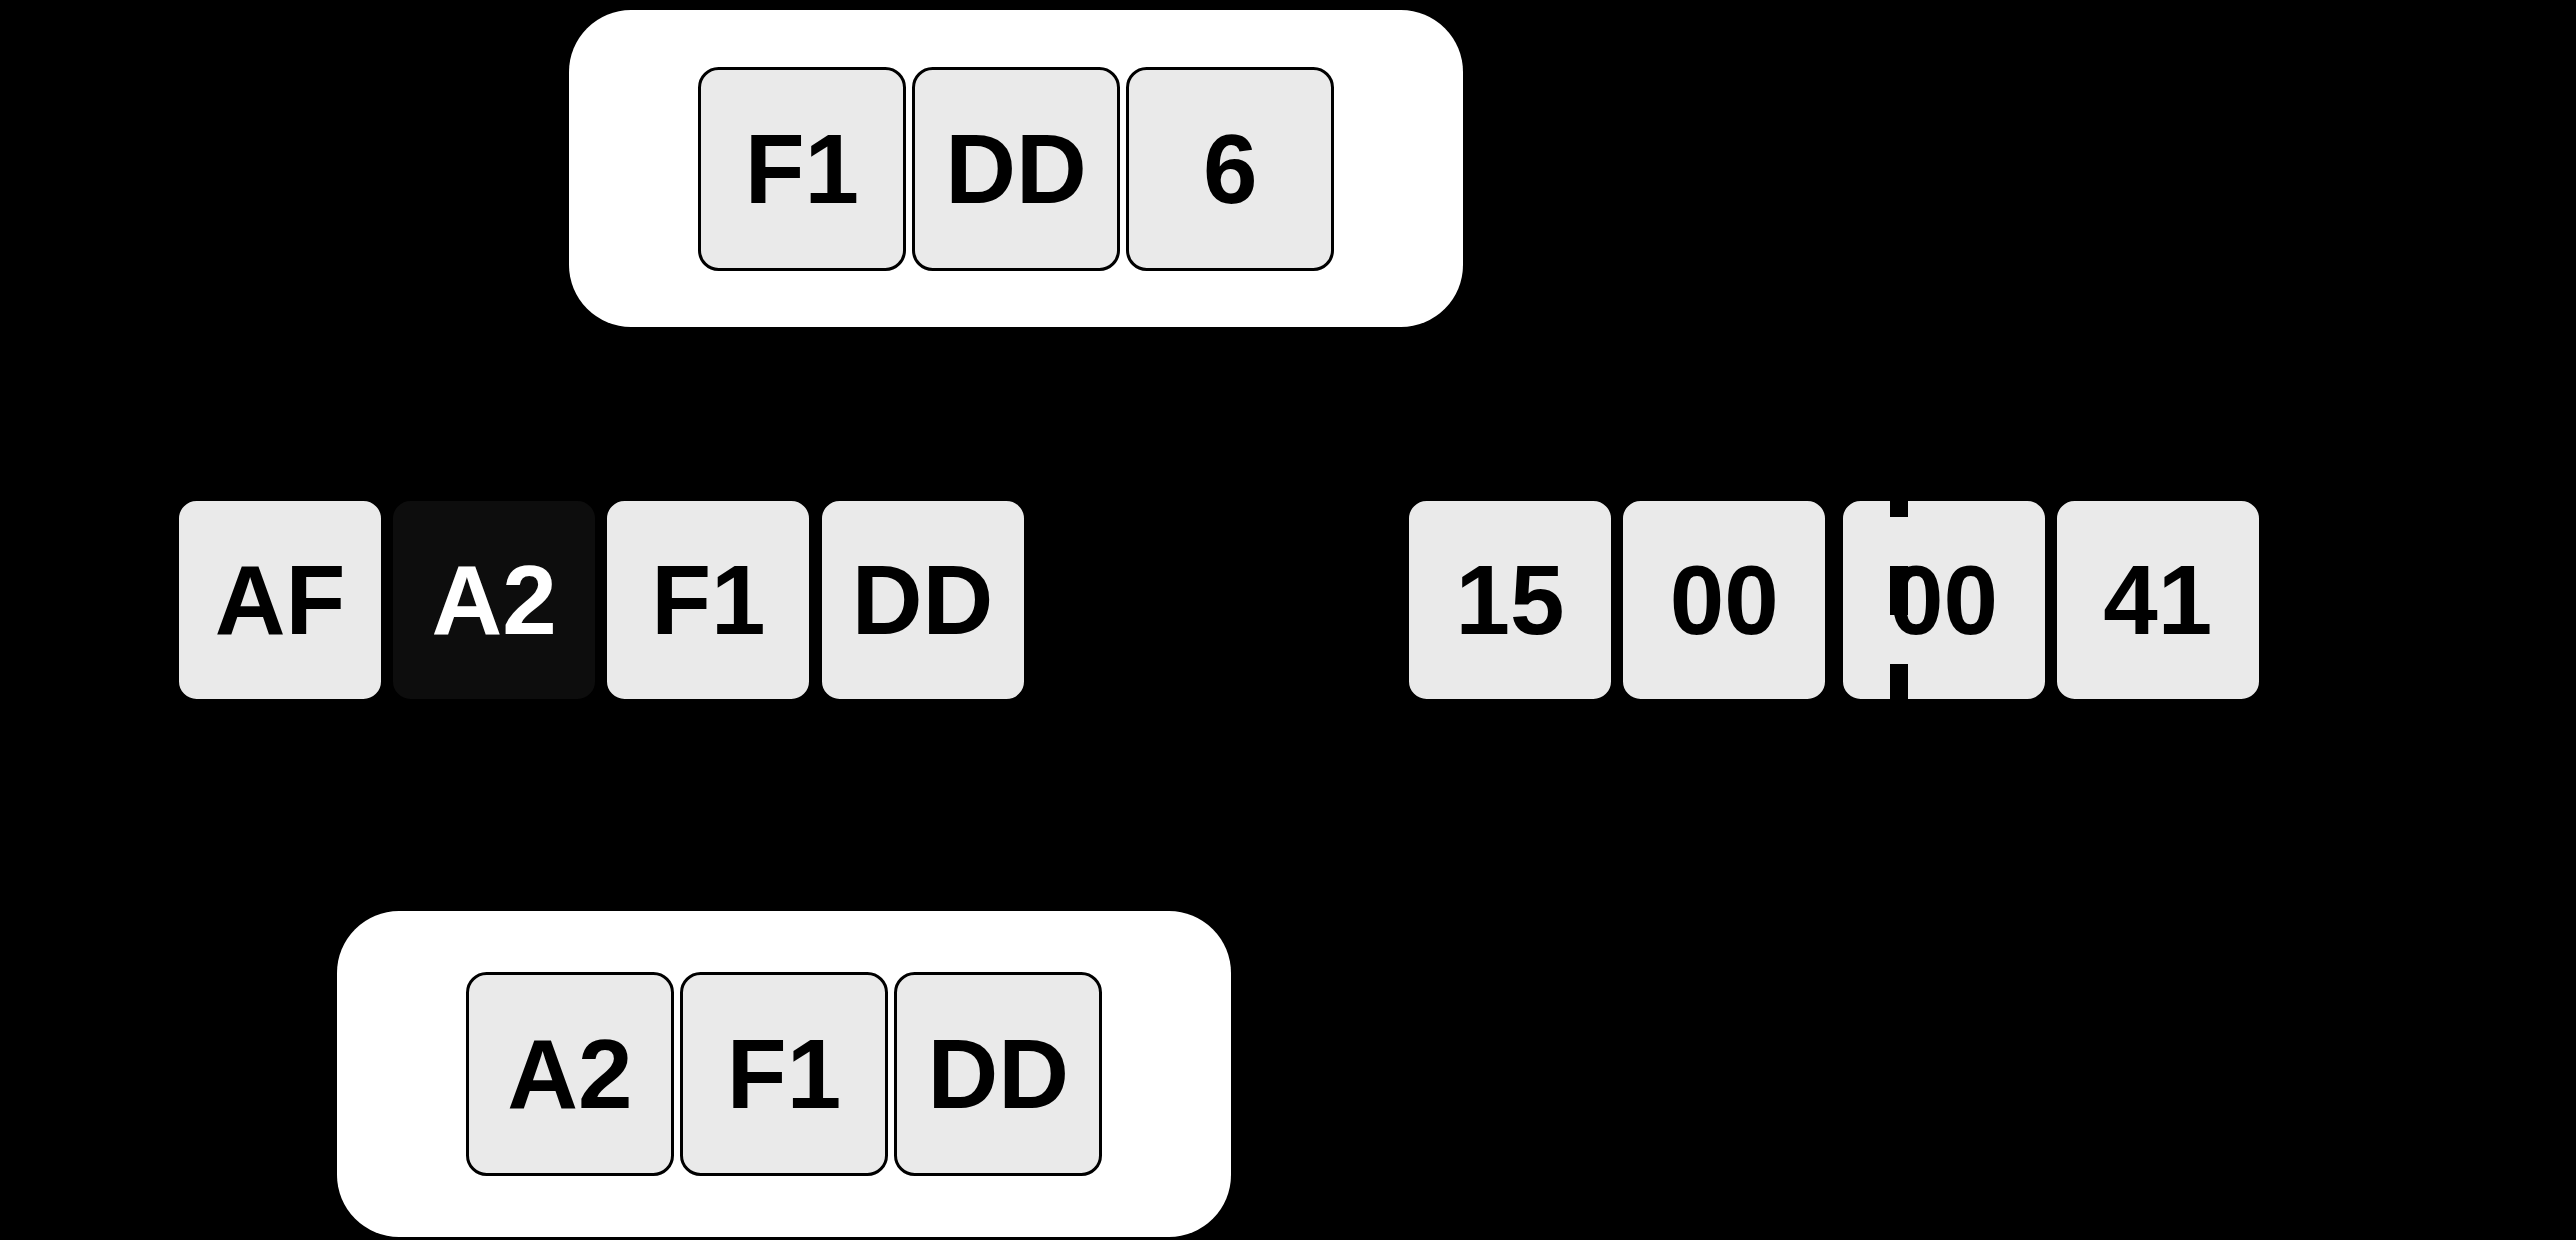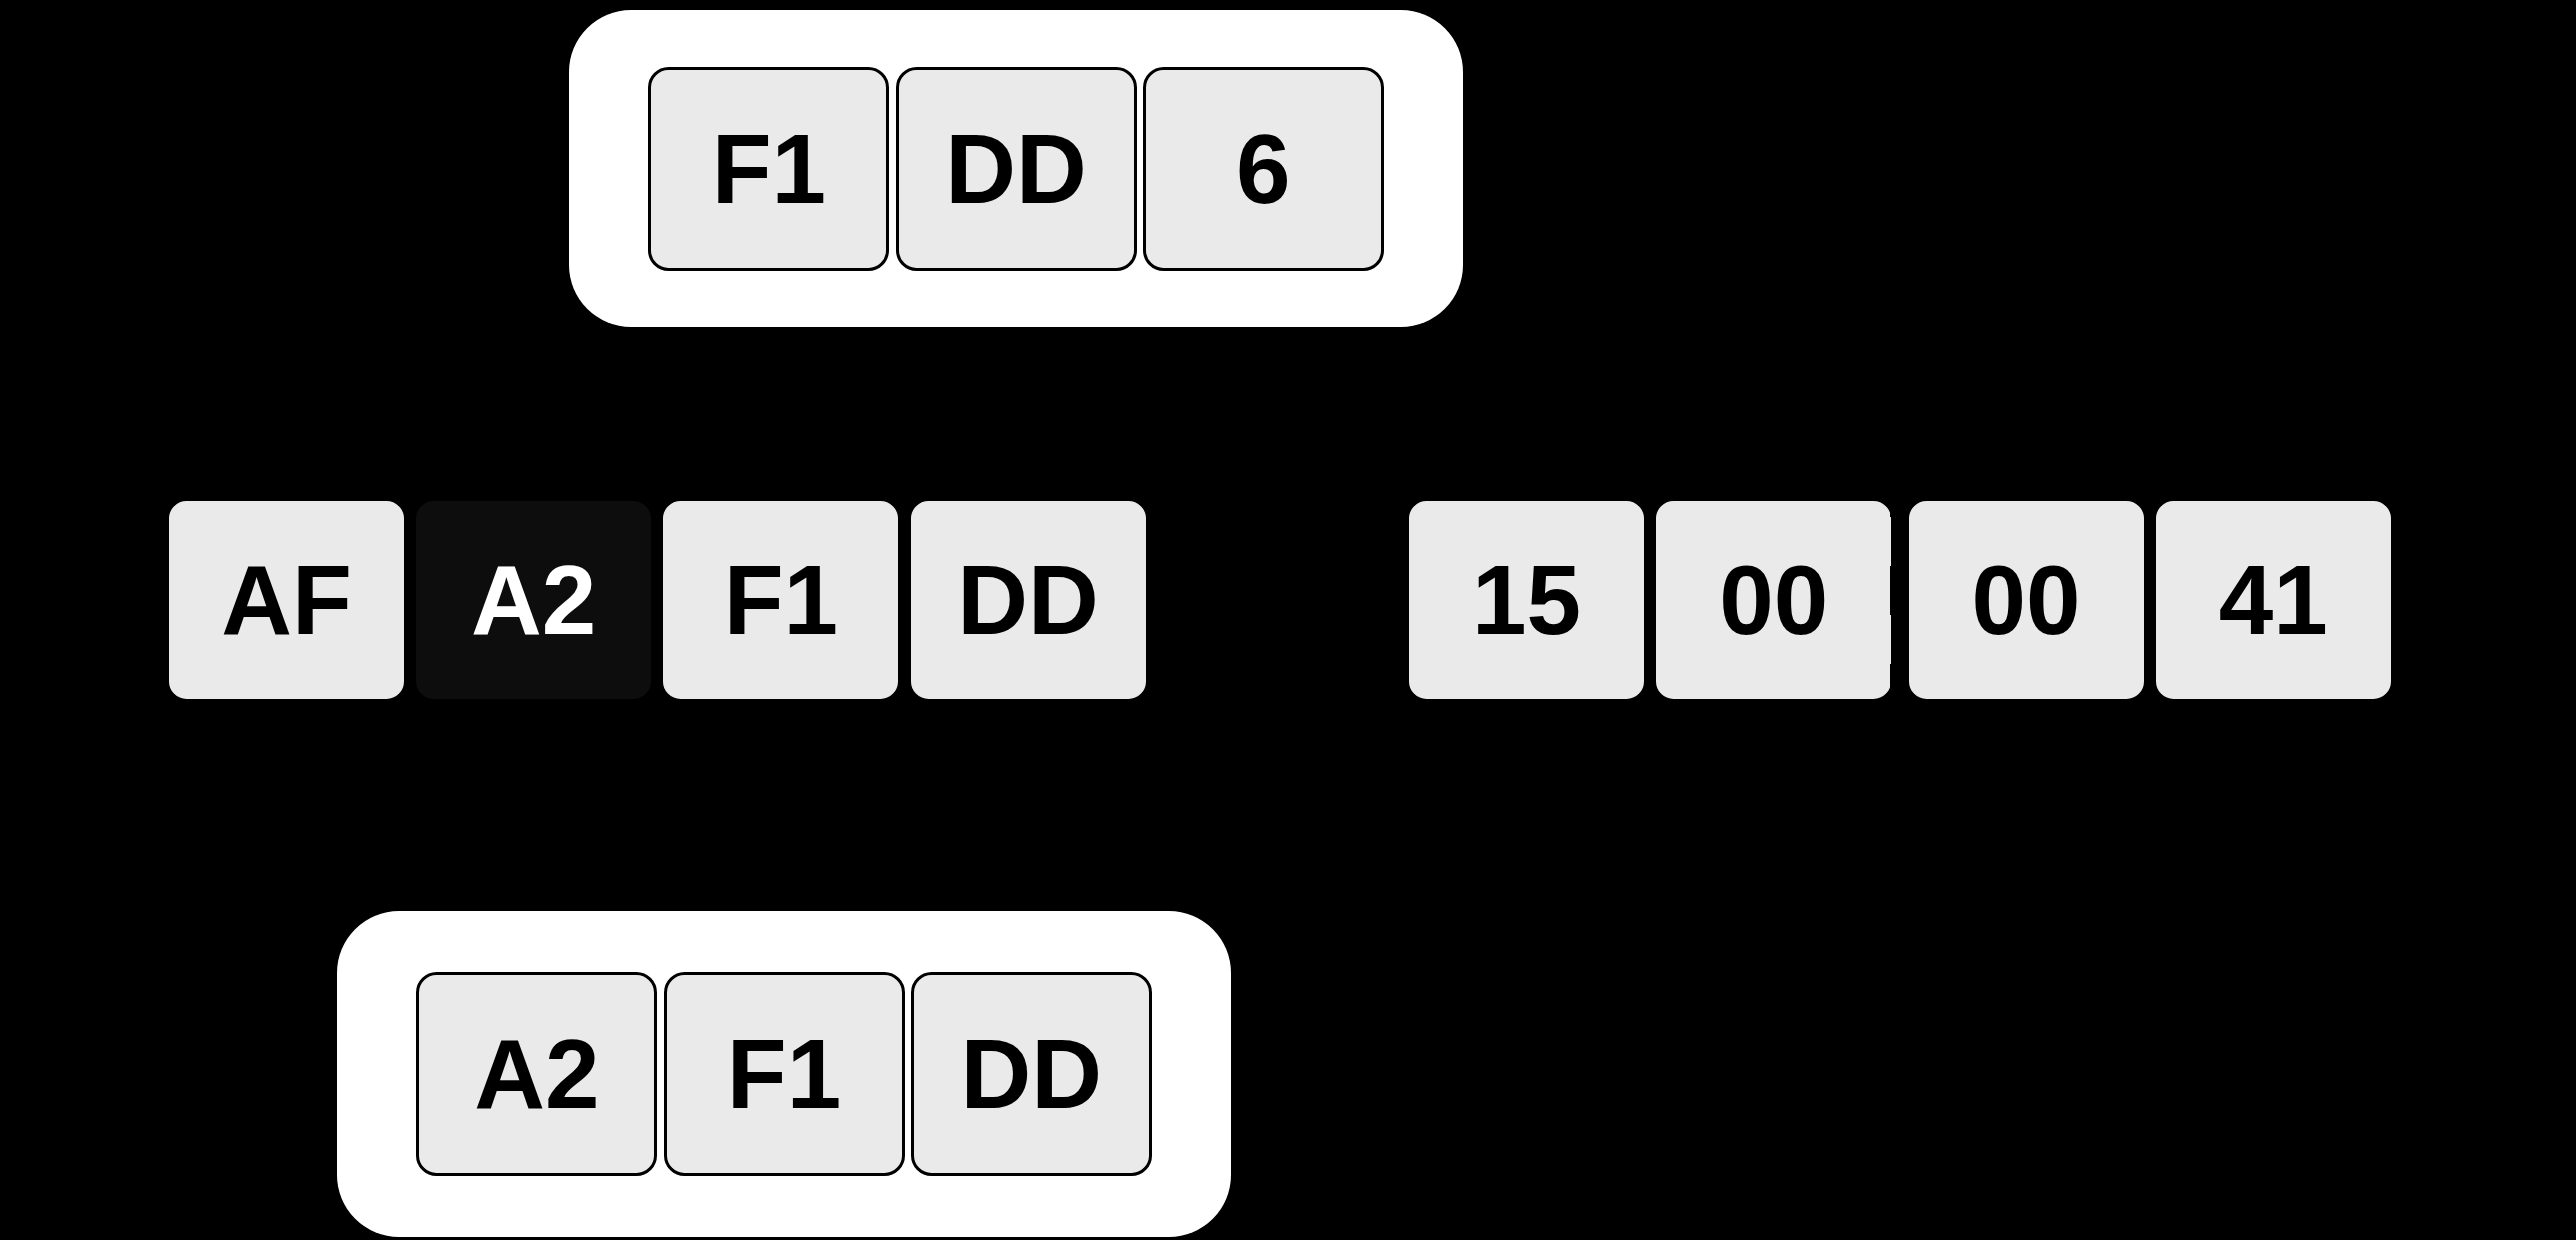--- a/index.html
+++ b/index.html
@@ -29,27 +29,27 @@
     }
     .container.top    { left: 569px; top: 10.3px;   width: 894px; height: 317px; }
     .container.bottom { left: 337px;  top: 911px; width: 894px; height: 326px; }
 
     
     .group {
       position: absolute;
       display: flex;
       gap: 6.2px;
     }
-    .group.left  { left: 166px;  top: 498px; }
+    .group.left  { left: 176px;  top: 498px; }
     .group.right { left: 1406px; top: 498px; }
 
     
     .byte {
       box-sizing: border-box;
-      width: 241px;
+      width: 208px;
       height: 204px;
       background: var(--byte-fill, #eaeaea);
       border: 3.1px solid var(--byte-border, #000000);
       border-radius: 20.6px;
       display: flex;
       align-items: center;
       justify-content: center;
       font-size: 98px;
       font-weight: bold;
       line-height: 1;

